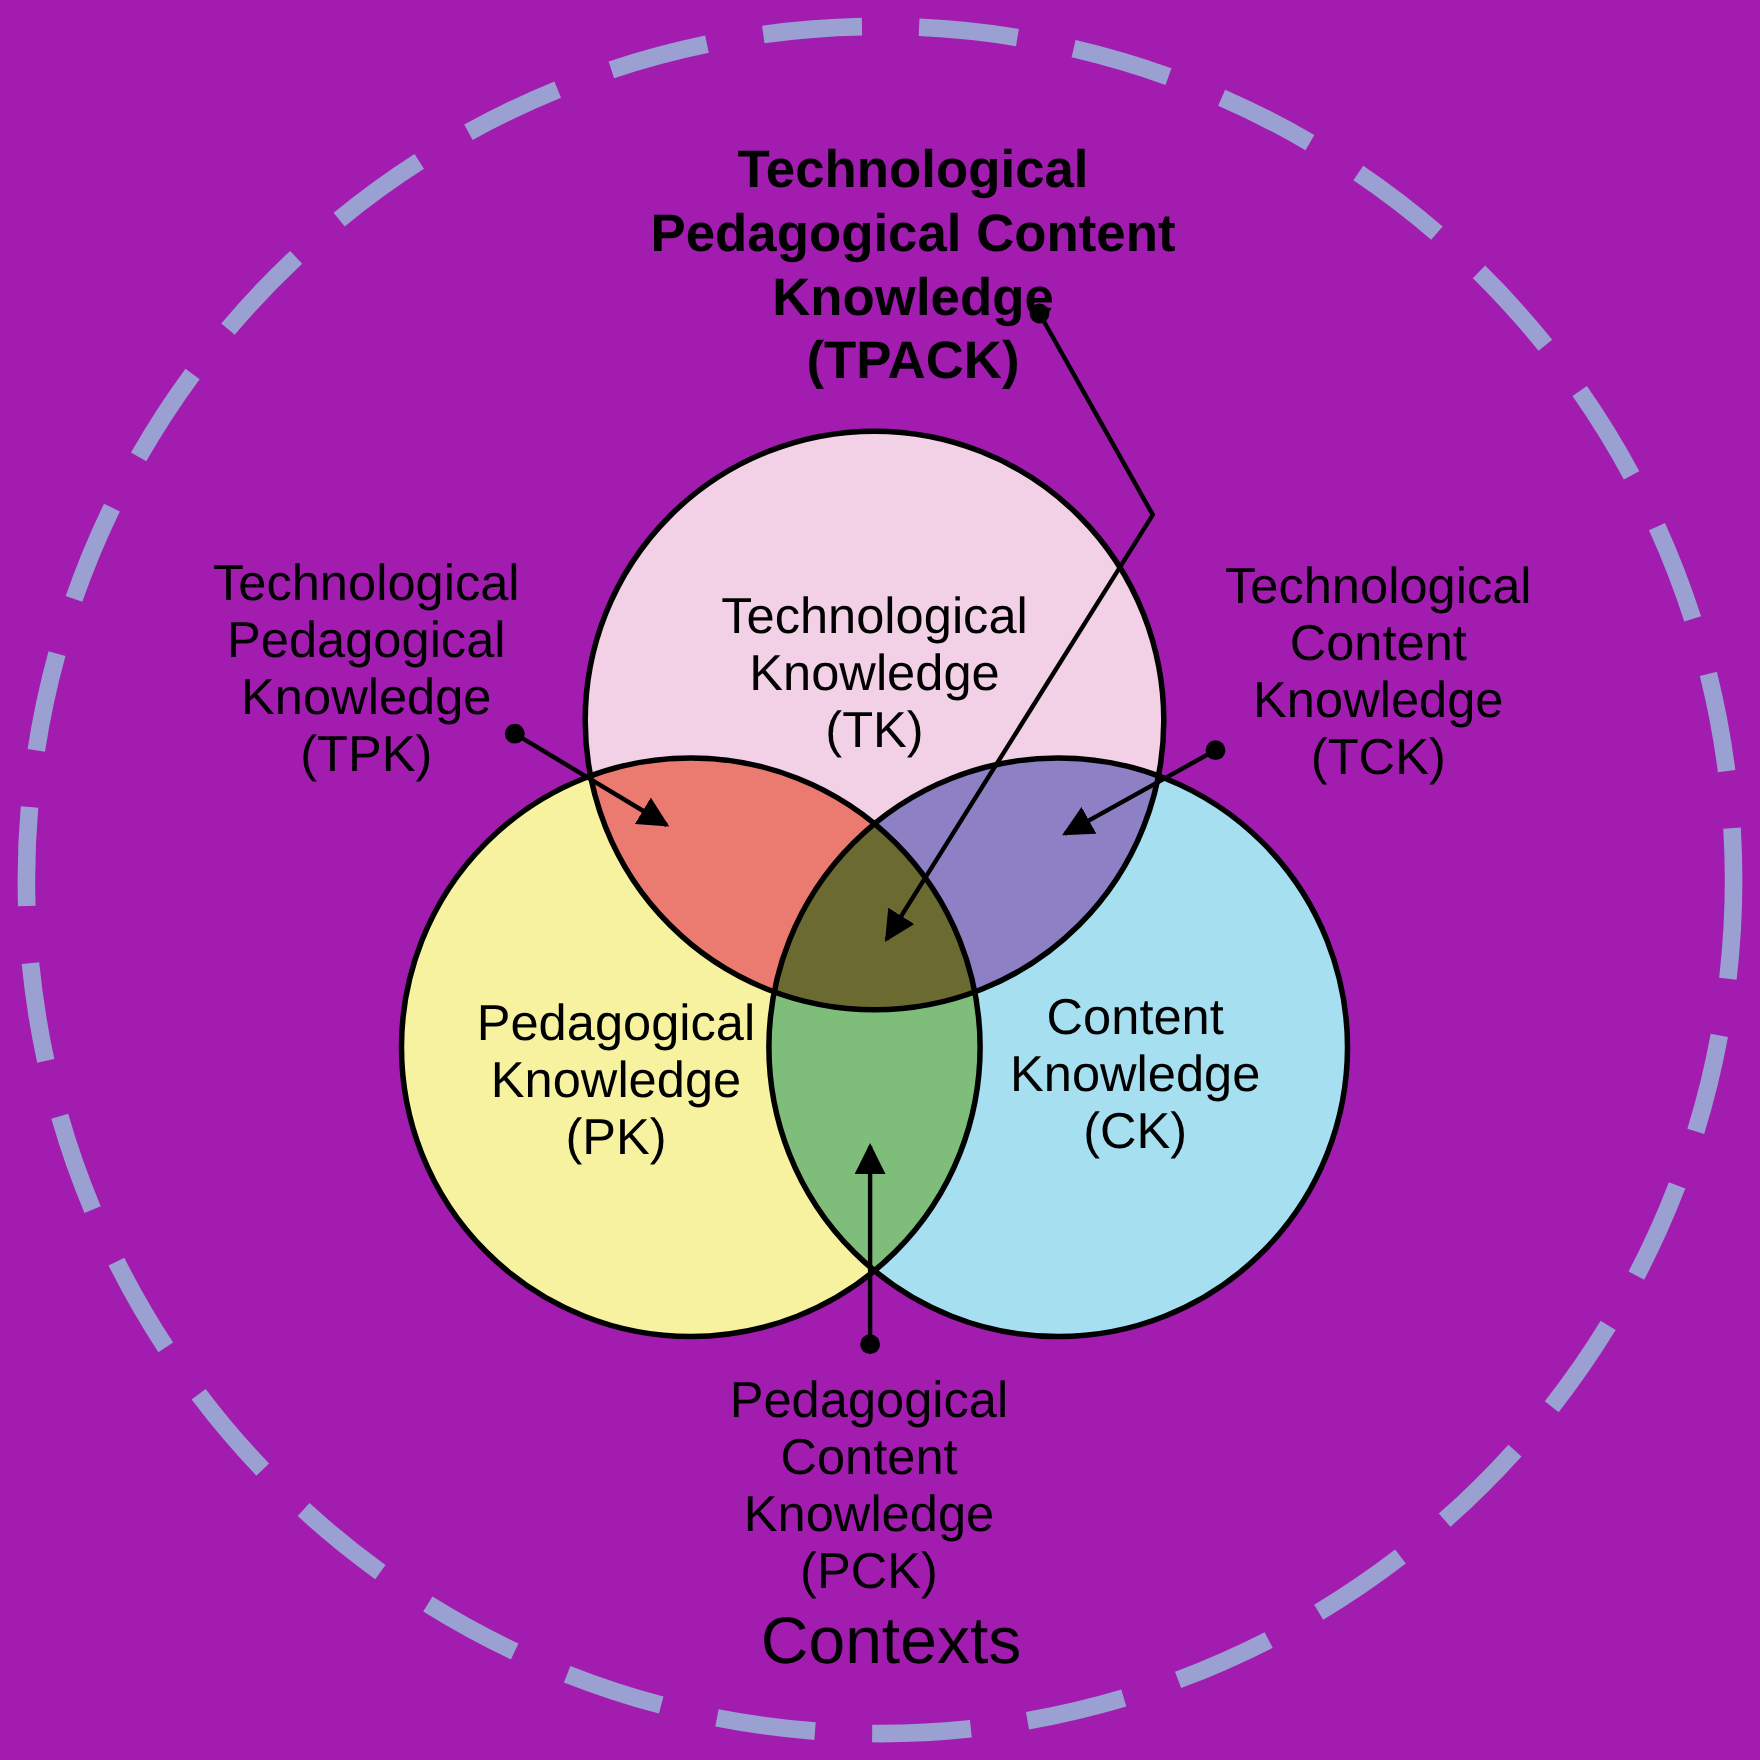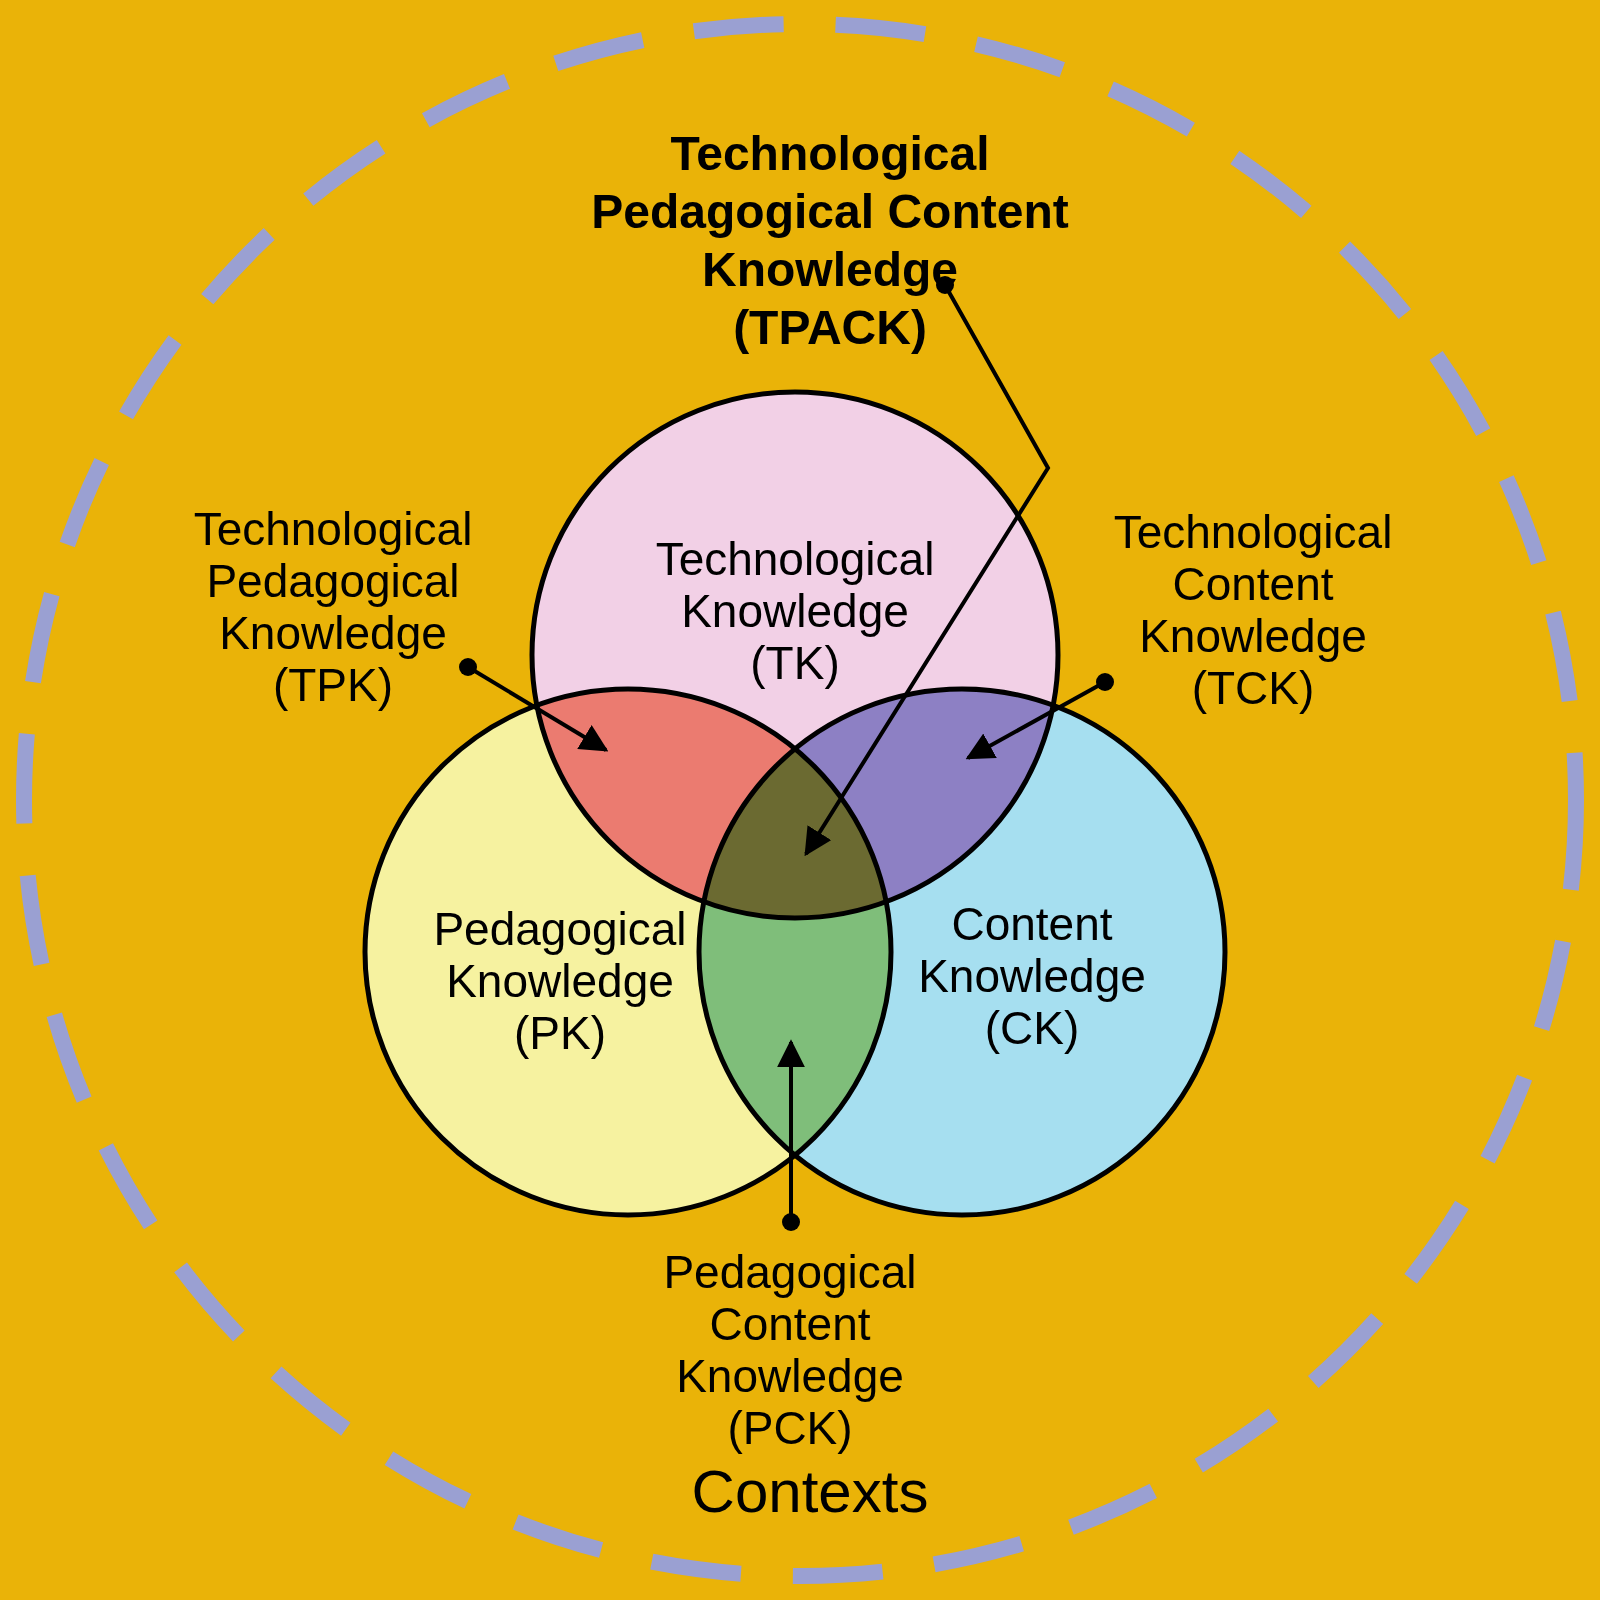--- a/index.html
+++ b/index.html
@@ -1,16 +1,16 @@
 <!DOCTYPE html>
 <html><head>
 <meta charset="utf-8">
 <style>
   html, body { margin: 0; padding: 0; background: #ffffff; }
-  .page { width: 1600px; height: 1600px; position: relative; background: #eab308; overflow: hidden; }
+  .page { width: 1600px; height: 1600px; position: relative; background: #a21caf; overflow: hidden; }
   svg { display: block; }
   text { font-family: "Liberation Sans", "DejaVu Sans", sans-serif; fill: #000000; }
   .circle-label { font-size: 46px; }
   .outer-label  { font-size: 46px; }
   .title-label  { font-size: 48px; font-weight: bold; }
   .contexts-label { font-size: 60px; }
   .mid { text-anchor: middle; }
   .leader { stroke: #000000; stroke-width: 4; fill: none; }
 </style>
 </head>

